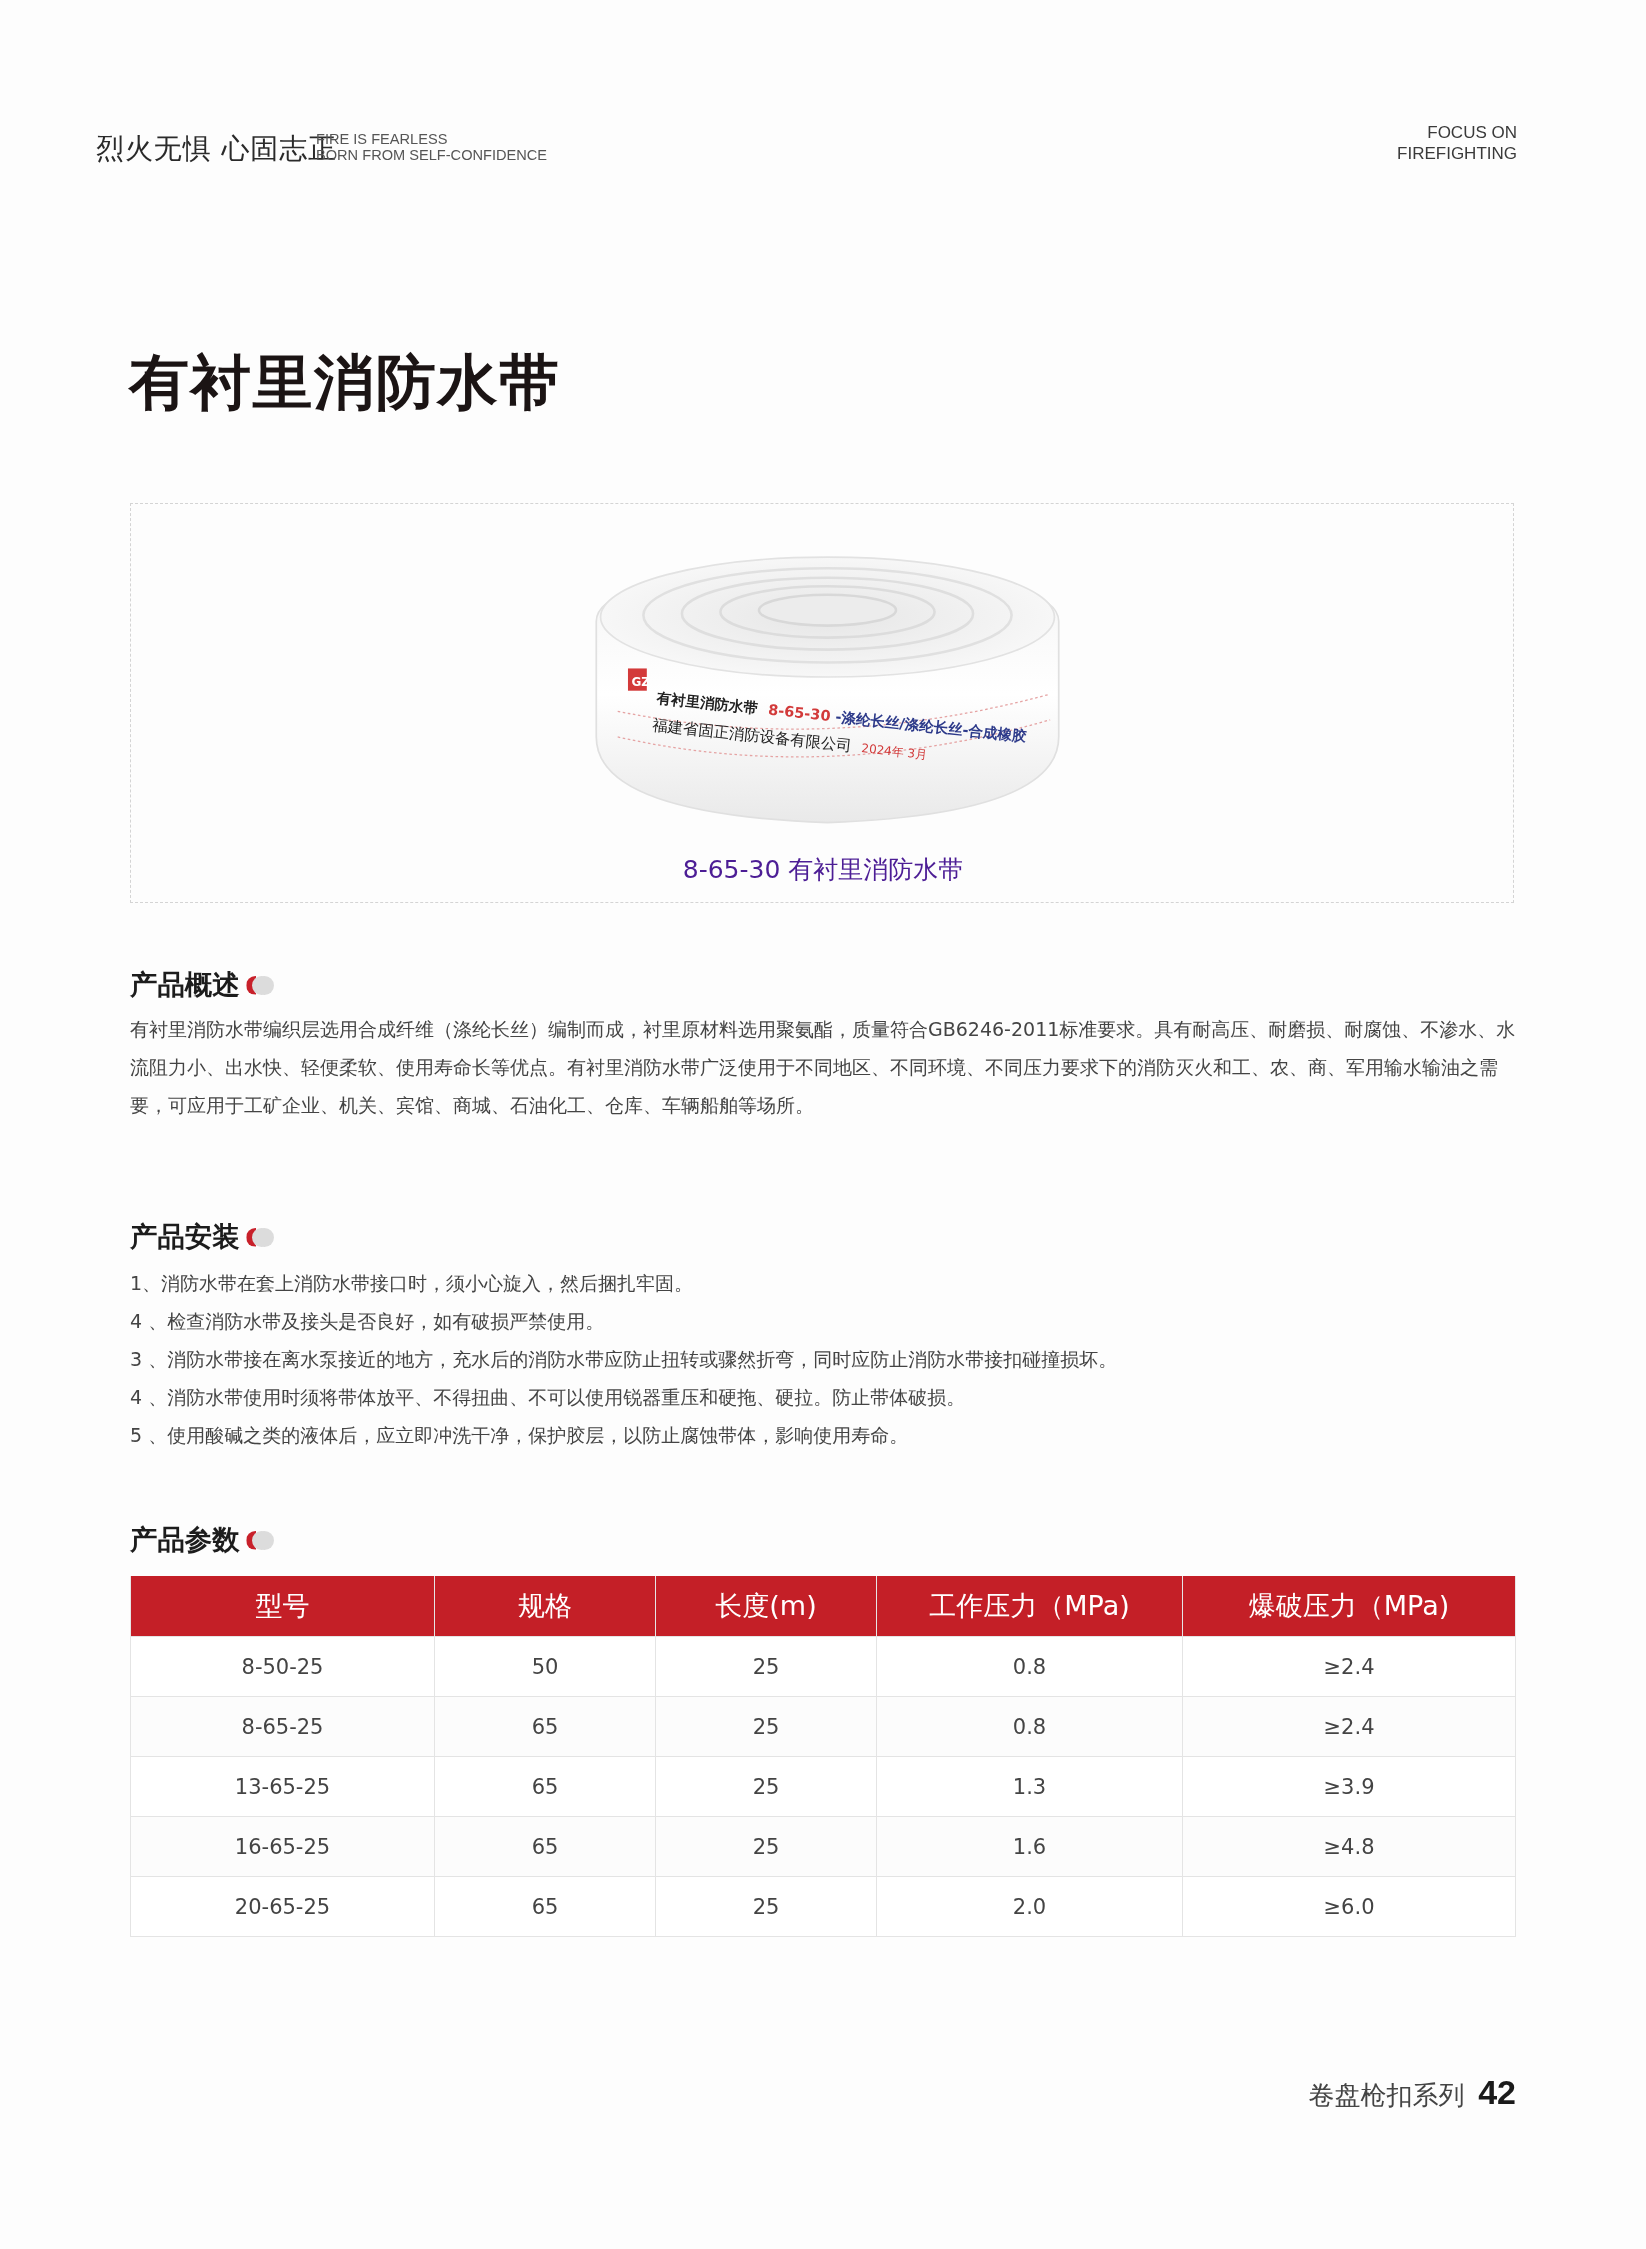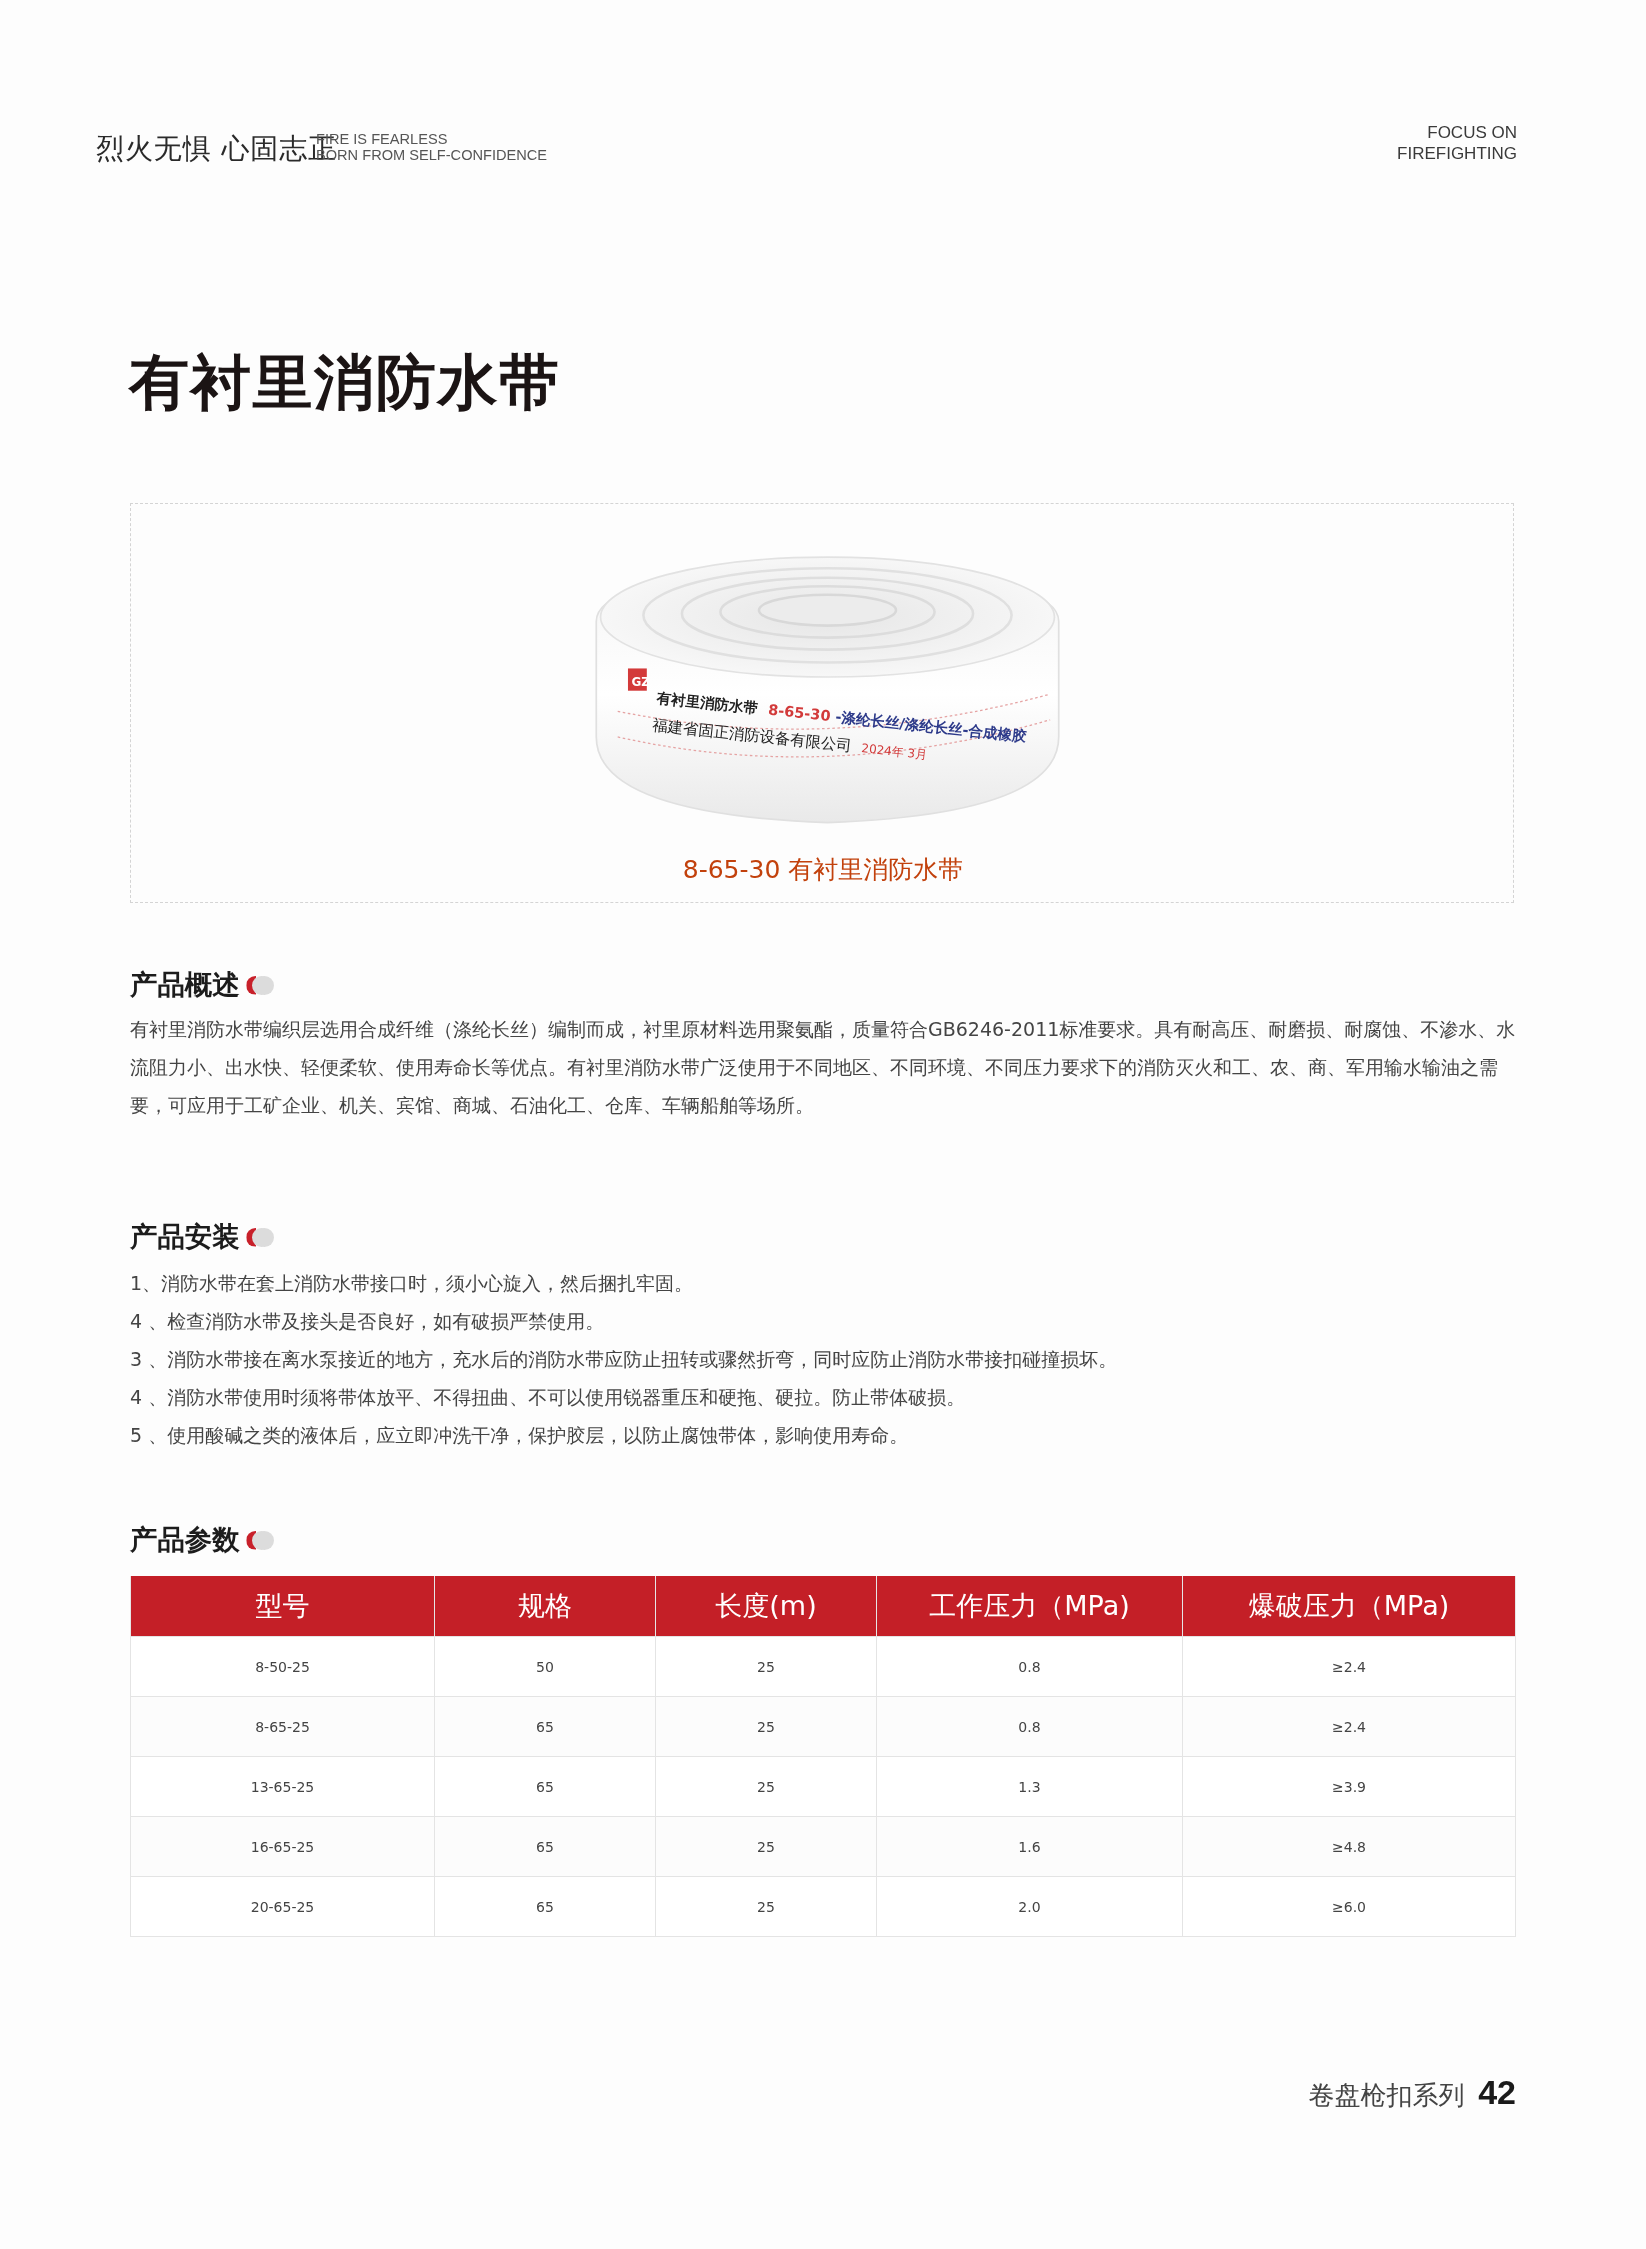--- a/index.html
+++ b/index.html
@@ -14,36 +14,36 @@
   
   .slogan-cn { left: 96px; top: 130px; font-size: 28px; color: #2a2a2a; letter-spacing: 0.9px; white-space: nowrap; }
   .slogan-en { left: 316px; top: 131px; font-family: "Liberation Sans", sans-serif; font-size: 14.6px; line-height: 16.3px; color: #555; white-space: nowrap; }
   .focus { right: 129px; top: 123px; text-align: right; font-family: "Liberation Sans", sans-serif; font-size: 17px; line-height: 20.6px; color: #3a3a3a; }
 
   .page-title { left: 129px; top: 343px; font-size: 60px; color: #1b1414; font-weight: bold; letter-spacing: 1.7px; white-space: nowrap; }
 
   
   .img-box { left: 130px; top: 503px; width: 1384px; height: 400px; border: 1.7px dashed #d4d4d4; box-sizing: border-box; }
   .hose { left: 583px; top: 540px; width: 489px; height: 304px; }
-  .img-caption { left: 0; width: 100%; top: 853px; text-align: center; font-size: 25px; color: #c2410c; }
+  .img-caption { left: 0; width: 100%; top: 853px; text-align: center; font-size: 25px; color: #4c1d95; }
 
   
   .sec-head { left: 130px; font-size: 27.4px; color: #1c1c1c; font-weight: bold; white-space: nowrap; display: flex; align-items: center; }
   .dot { display: inline-block; position: relative; width: 29px; height: 19px; margin-left: 6.9px; }
   .dot .grey { position: absolute; left: 8.6px; top: 0; width: 19px; height: 19px; border-radius: 50%; background: #dcdcdc; }
   .dot .red { position: absolute; left: 0; top: 0; width: 19px; height: 19px; border-radius: 50%; background: #c8202a; clip-path: inset(0 50% 0 0); }
   .dot .red-inner { position: absolute; left: 5.1px; top: 0; width: 19px; height: 19px; border-radius: 50%; background: #dcdcdc; }
 
   .para { left: 130px; width: 1389px; font-size: 19px; color: #444; line-height: 38px; }
   .list { left: 130px; width: 1389px; font-size: 19px; color: #444; line-height: 38px; margin: 0; padding: 0; list-style: none; }
 
   
   table.spec { position: absolute; left: 130px; top: 1576px; width: 1386px; border-collapse: collapse; }
   table.spec th { background: #c41f27; color: #fff; font-weight: normal; font-size: 27px; height: 58px; border-left: 1.7px solid #e6e6e6; border-right: 1.7px solid #e6e6e6; }
-  table.spec td { text-align: center; font-size: 14px; color: #444; height: 57px; border: 1.7px solid #e4e4e4; background: #fff; font-family: "DejaVu Sans", sans-serif; }
+  table.spec td { text-align: center; font-size: 21px; color: #444; height: 57px; border: 1.7px solid #e4e4e4; background: #fff; font-family: "DejaVu Sans", sans-serif; }
   table.spec tr:nth-child(even) td { background: #fcfcfc; }
 
   .footer { right: 130px; top: 2073px; font-size: 26px; color: #444; white-space: nowrap; display: flex; align-items: baseline; }
   .footer .num { font-size: 34px; font-weight: bold; color: #1a1a1a; margin-left: 13.7px; font-family: "Liberation Sans", sans-serif; }
 </style>
 </head>
 <body>
 
 <div class="abs slogan-cn">烈火无惧 心固志正</div>
 <div class="abs slogan-en">

